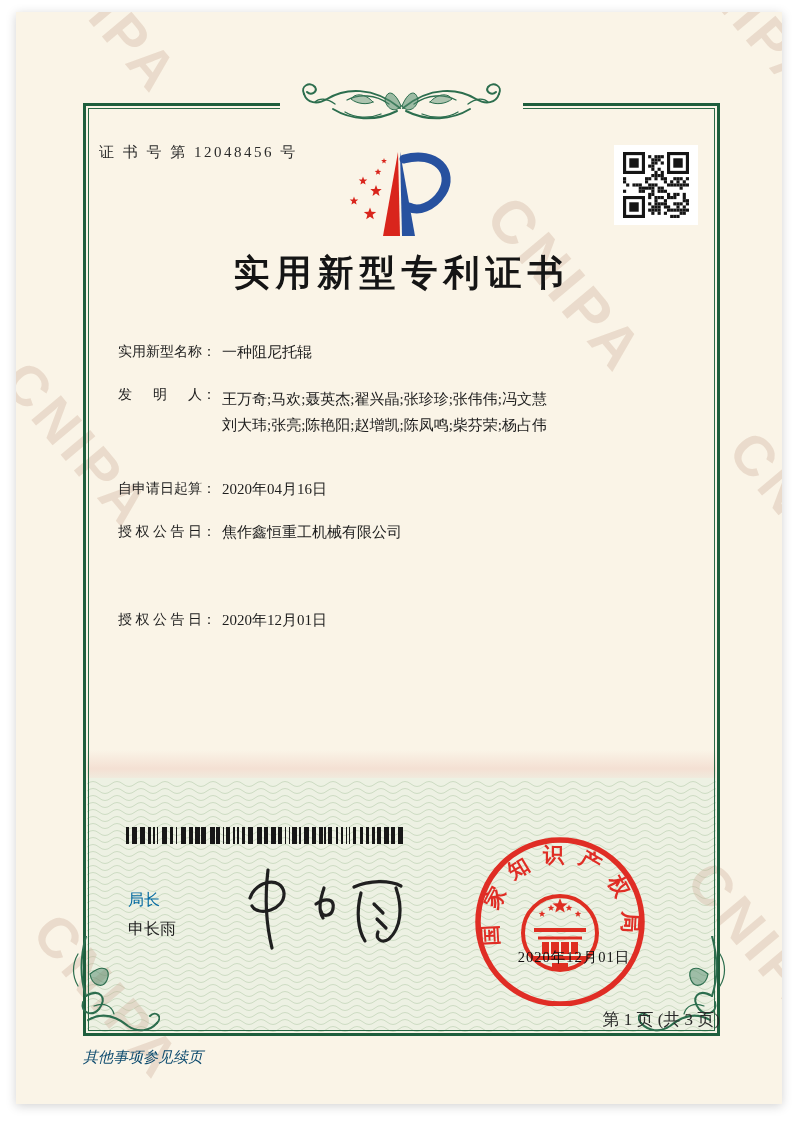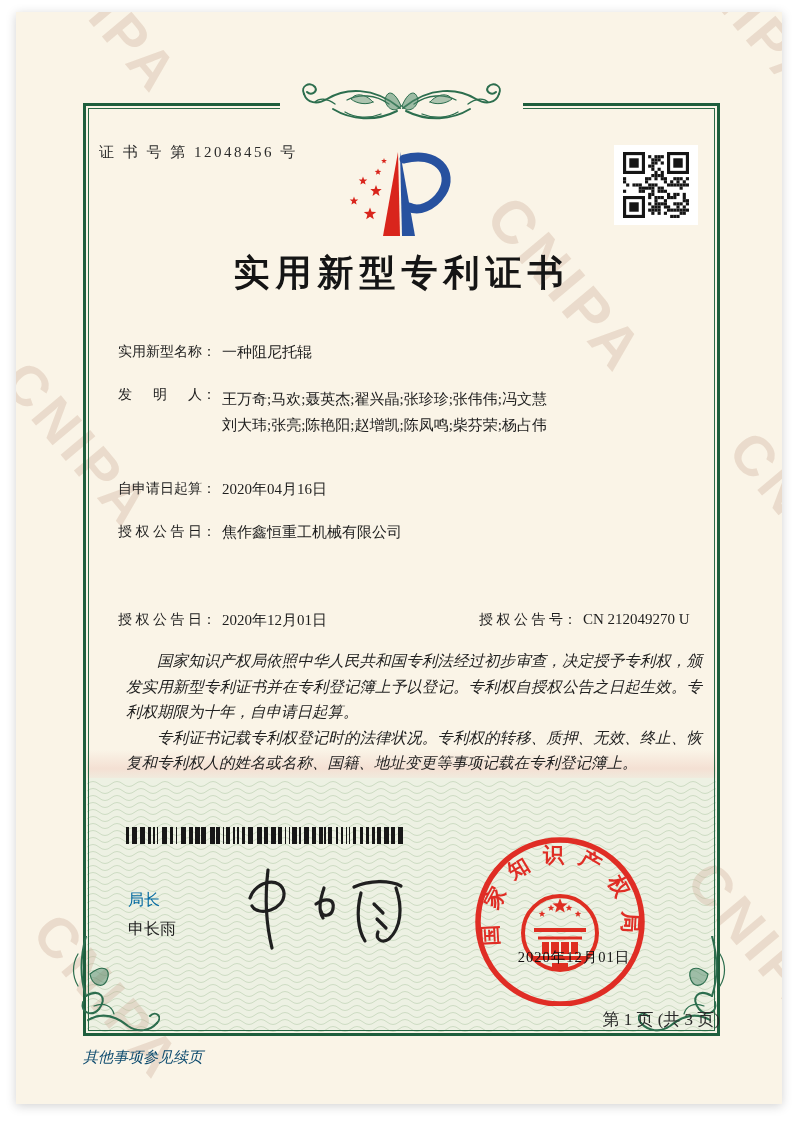--- a/index.html
+++ b/index.html
@@ -319,29 +319,22 @@
       <span class="flabel">发明人</span><span class="fcolon">：</span><span class="fval fval2"><span>王万奇;马欢;聂英杰;翟兴晶;张珍珍;张伟伟;冯文慧</span><br><span>刘大玮;张亮;陈艳阳;赵增凯;陈凤鸣;柴芬荣;杨占伟</span></span>
     </div>
     <div class="frow" style="top:468px;">
       <span class="flabel">自申请日起算</span><span class="fcolon">：</span><span class="fval">2020年04月16日</span>
     </div>
     <div class="frow" style="top:511px;">
       <span class="flabel">授权公告日</span><span class="fcolon">：</span><span class="fval">焦作鑫恒重工机械有限公司</span>
     </div>
     <div class="frow" style="top:599px;width:560px;">
       <span class="flabel">授权公告日</span><span class="fcolon">：</span><span class="fval">2020年12月01日</span>
-      <span class="grant2">
-        <span class="flabel">授权公告号</span><span class="fcolon">：</span><span class="fval">CN 212049270 U</span>
-      </span>
-    </div>
-
-    <div class="body-text">
-      <p>国家知识产权局依照中华人民共和国专利法经过初步审查，决定授予专利权，颁发实用新型专利证书并在专利登记簿上予以登记。专利权自授权公告之日起生效。专利权期限为十年，自申请日起算。</p>
-      <p>专利证书记载专利权登记时的法律状况。专利权的转移、质押、无效、终止、恢复和专利权人的姓名或名称、国籍、地址变更等事项记载在专利登记簿上。</p>
-    </div>
+    </div>
+
 
     <div class="barcode" id="barcode"><i style="width: 3.2px; margin-right: 2.79955px;"></i><i style="width: 4.8px; margin-right: 3.24679px;"></i><i style="width: 4.8px; margin-right: 3.22358px;"></i><i style="width: 3.2px; margin-right: 1.87956px;"></i><i style="width: 1.6px; margin-right: 2.06579px;"></i><i style="width: 1.6px; margin-right: 3.99258px;"></i><i style="width: 4.8px; margin-right: 3.17845px;"></i><i style="width: 3.2px; margin-right: 2.14082px;"></i><i style="width: 1.6px; margin-right: 3.74865px;"></i><i style="width: 4.8px; margin-right: 3.59938px;"></i><i style="width: 3.2px; margin-right: 2.20295px;"></i><i style="width: 4.8px; margin-right: 1.61372px;"></i><i style="width: 4.8px; margin-right: 3.90794px;"></i><i style="width: 4.8px; margin-right: 1.78761px;"></i><i style="width: 3.2px; margin-right: 3.12389px;"></i><i style="width: 1.6px; margin-right: 2.17261px;"></i><i style="width: 3.2px; margin-right: 3.42094px;"></i><i style="width: 1.6px; margin-right: 2.79155px;"></i><i style="width: 1.6px; margin-right: 2.94322px;"></i><i style="width: 3.2px; margin-right: 3.12866px;"></i><i style="width: 4.8px; margin-right: 3.63404px;"></i><i style="width: 4.8px; margin-right: 2.07498px;"></i><i style="width: 4.8px; margin-right: 2.56981px;"></i><i style="width: 4.8px; margin-right: 1.84868px;"></i><i style="width: 4.8px; margin-right: 2.22477px;"></i><i style="width: 1.6px; margin-right: 2.72179px;"></i><i style="width: 1.6px; margin-right: 1.88524px;"></i><i style="width: 4.8px; margin-right: 2.10228px;"></i><i style="width: 1.6px; margin-right: 3.03567px;"></i><i style="width: 4.8px; margin-right: 2.96167px;"></i><i style="width: 4.8px; margin-right: 3.01975px;"></i><i style="width: 3.2px; margin-right: 1.72203px;"></i><i style="width: 1.6px; margin-right: 1.69956px;"></i><i style="width: 4.8px; margin-right: 3.94013px;"></i><i style="width: 1.6px; margin-right: 3.53542px;"></i><i style="width: 1.6px; margin-right: 2.55512px;"></i><i style="width: 1.6px; margin-right: 1.56486px;"></i><i style="width: 1.6px; margin-right: 2.3892px;"></i><i style="width: 3.2px; margin-right: 3.98559px;"></i><i style="width: 3.2px; margin-right: 2.44928px;"></i><i style="width: 3.2px; margin-right: 3.07419px;"></i><i style="width: 3.2px; margin-right: 1.55639px;"></i><i style="width: 4.8px; margin-right: 2.58041px;"></i><i style="width: 4.8px; margin-right: 1.92735px;"></i><i style="width: 4.8px; margin-right: 2.82462px;"></i><i style="width: 4.8px; margin-right: 3.07174px;"></i></div>
 
     <div class="sig-title">局长</div>
     <div class="sig-name">申长雨</div>
     <svg class="sig-svg" width="178" height="96" viewBox="0 0 178 96">
       <g fill="none" stroke="#1f1f1f" stroke-width="3.2" stroke-linecap="round">
         <path d="M12 38 C 18 20, 44 16, 46 33 C 47 50, 20 57, 14 46"></path>
         <path d="M30 10 C 27 35, 27 60, 34 88"></path>
         <path d="M86 28 C 82 40, 80 50, 85 58"></path>

